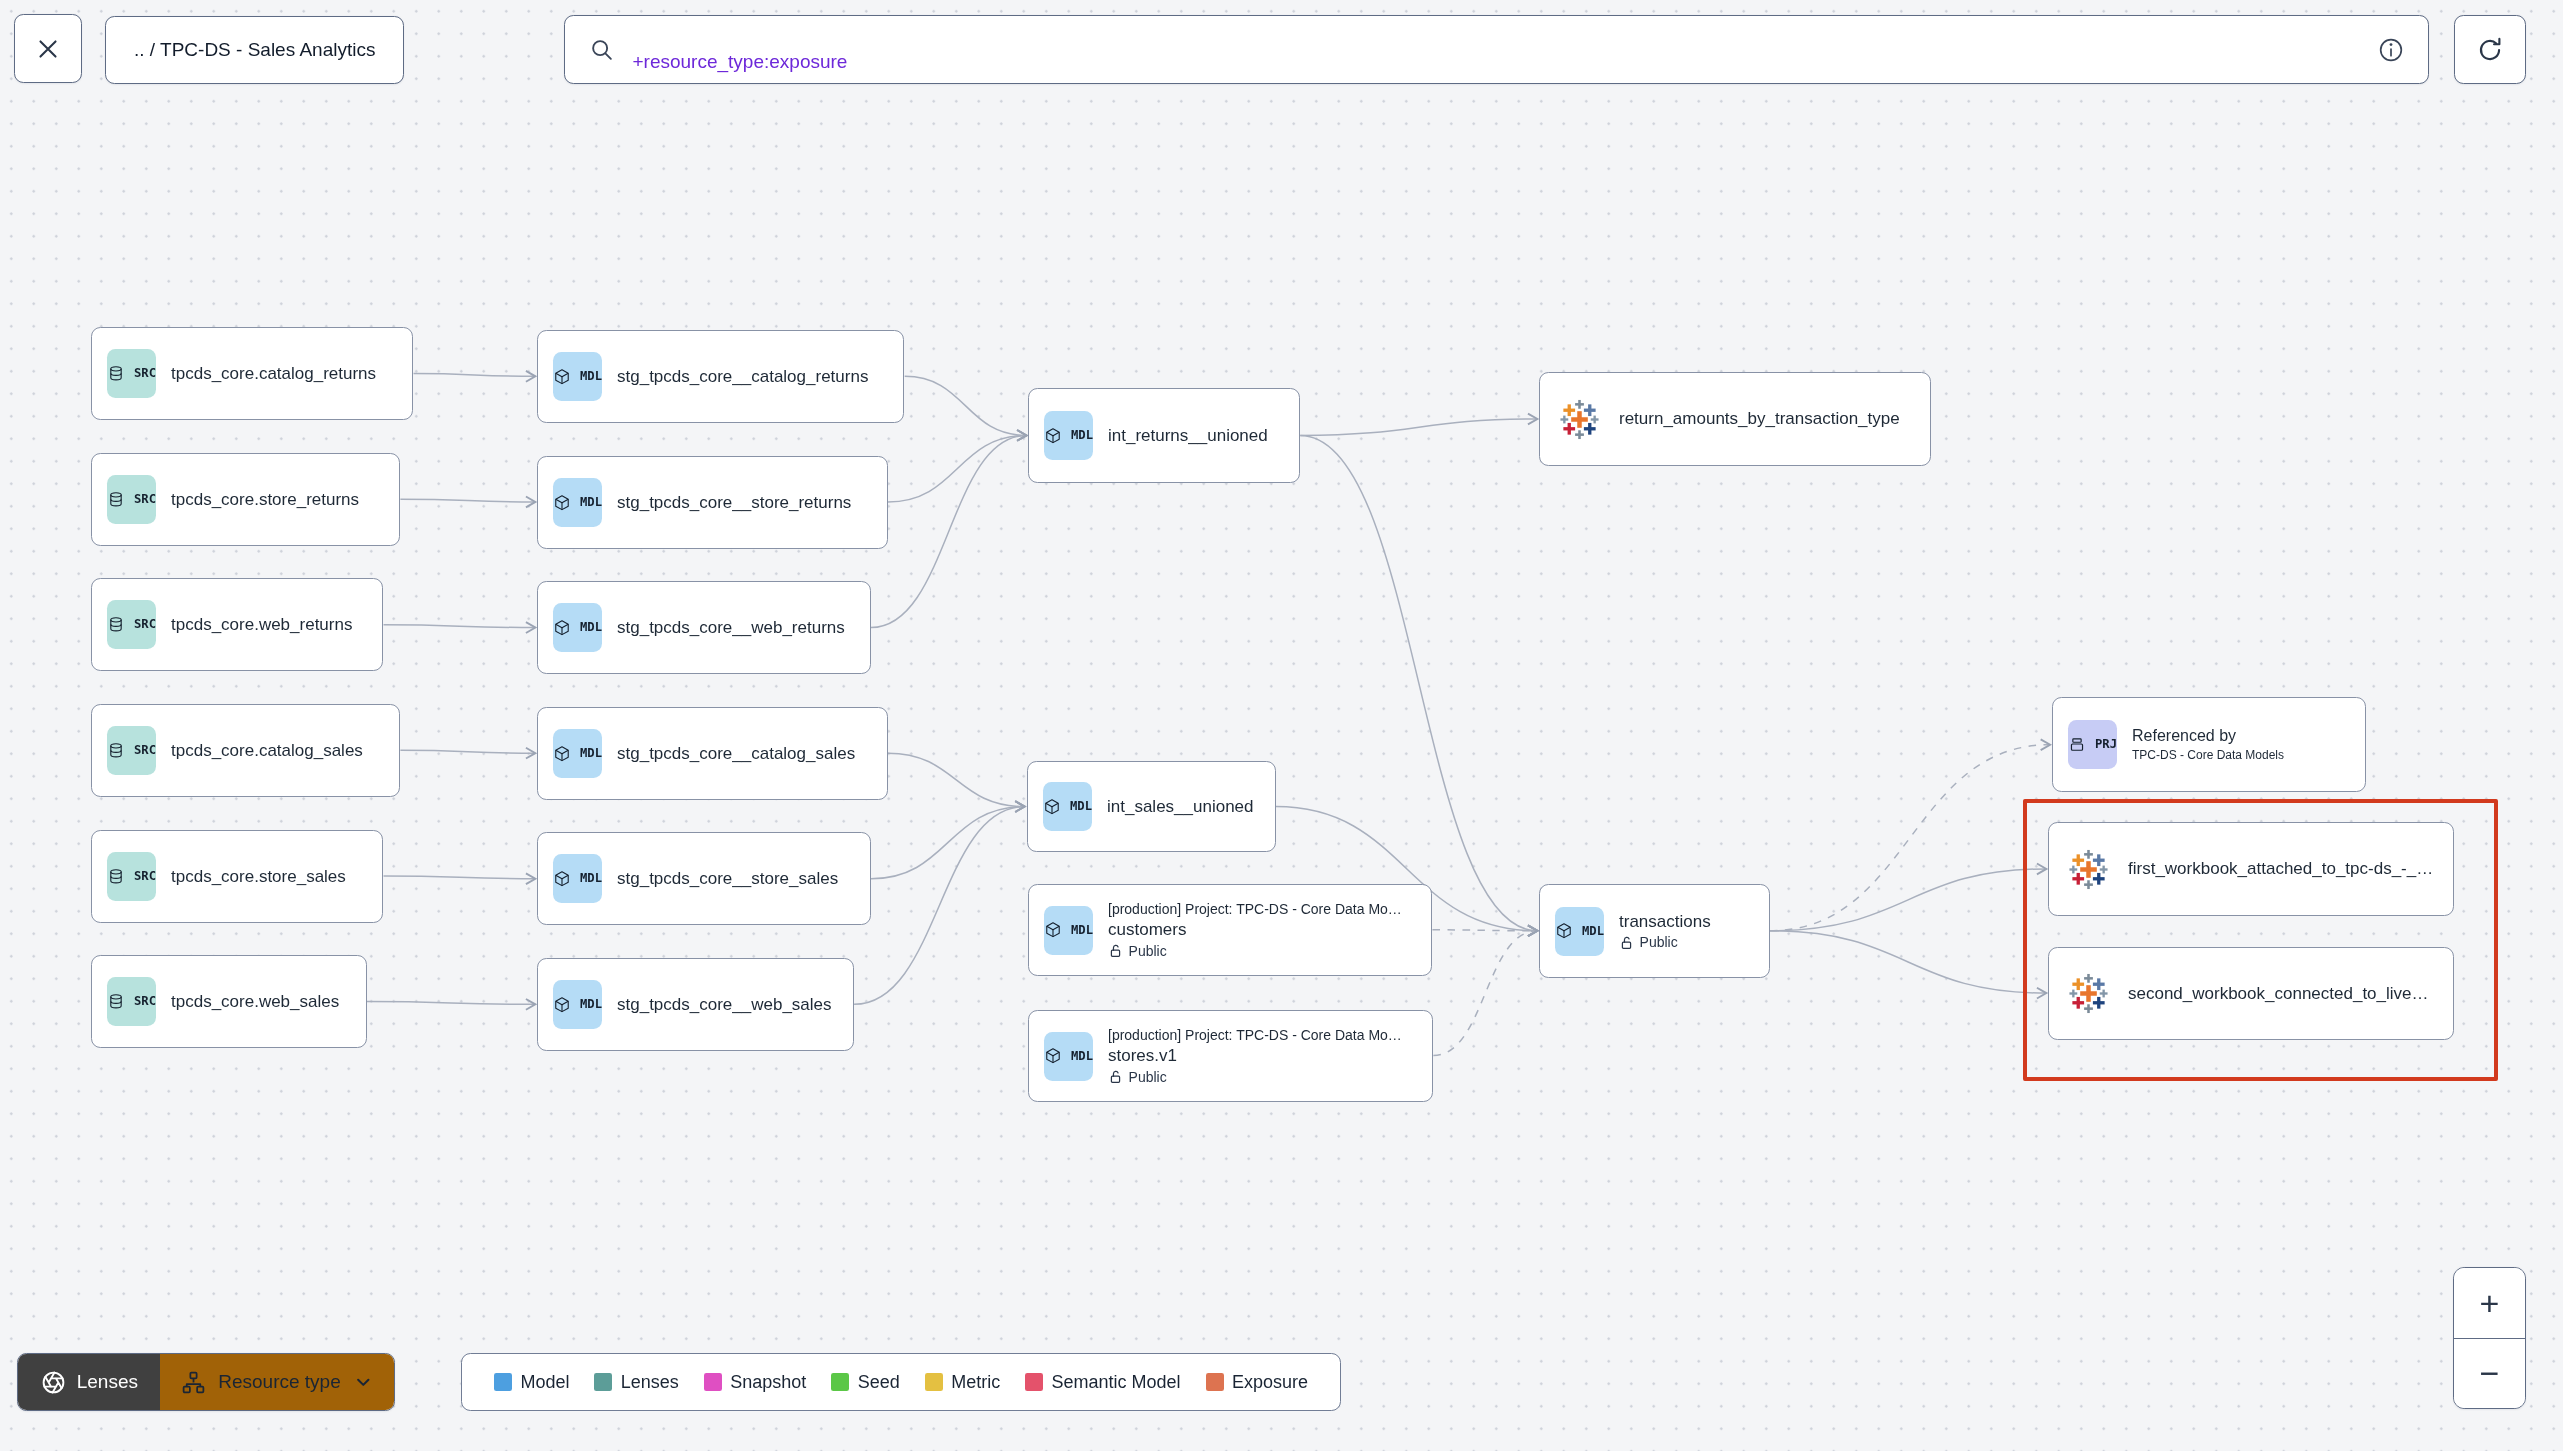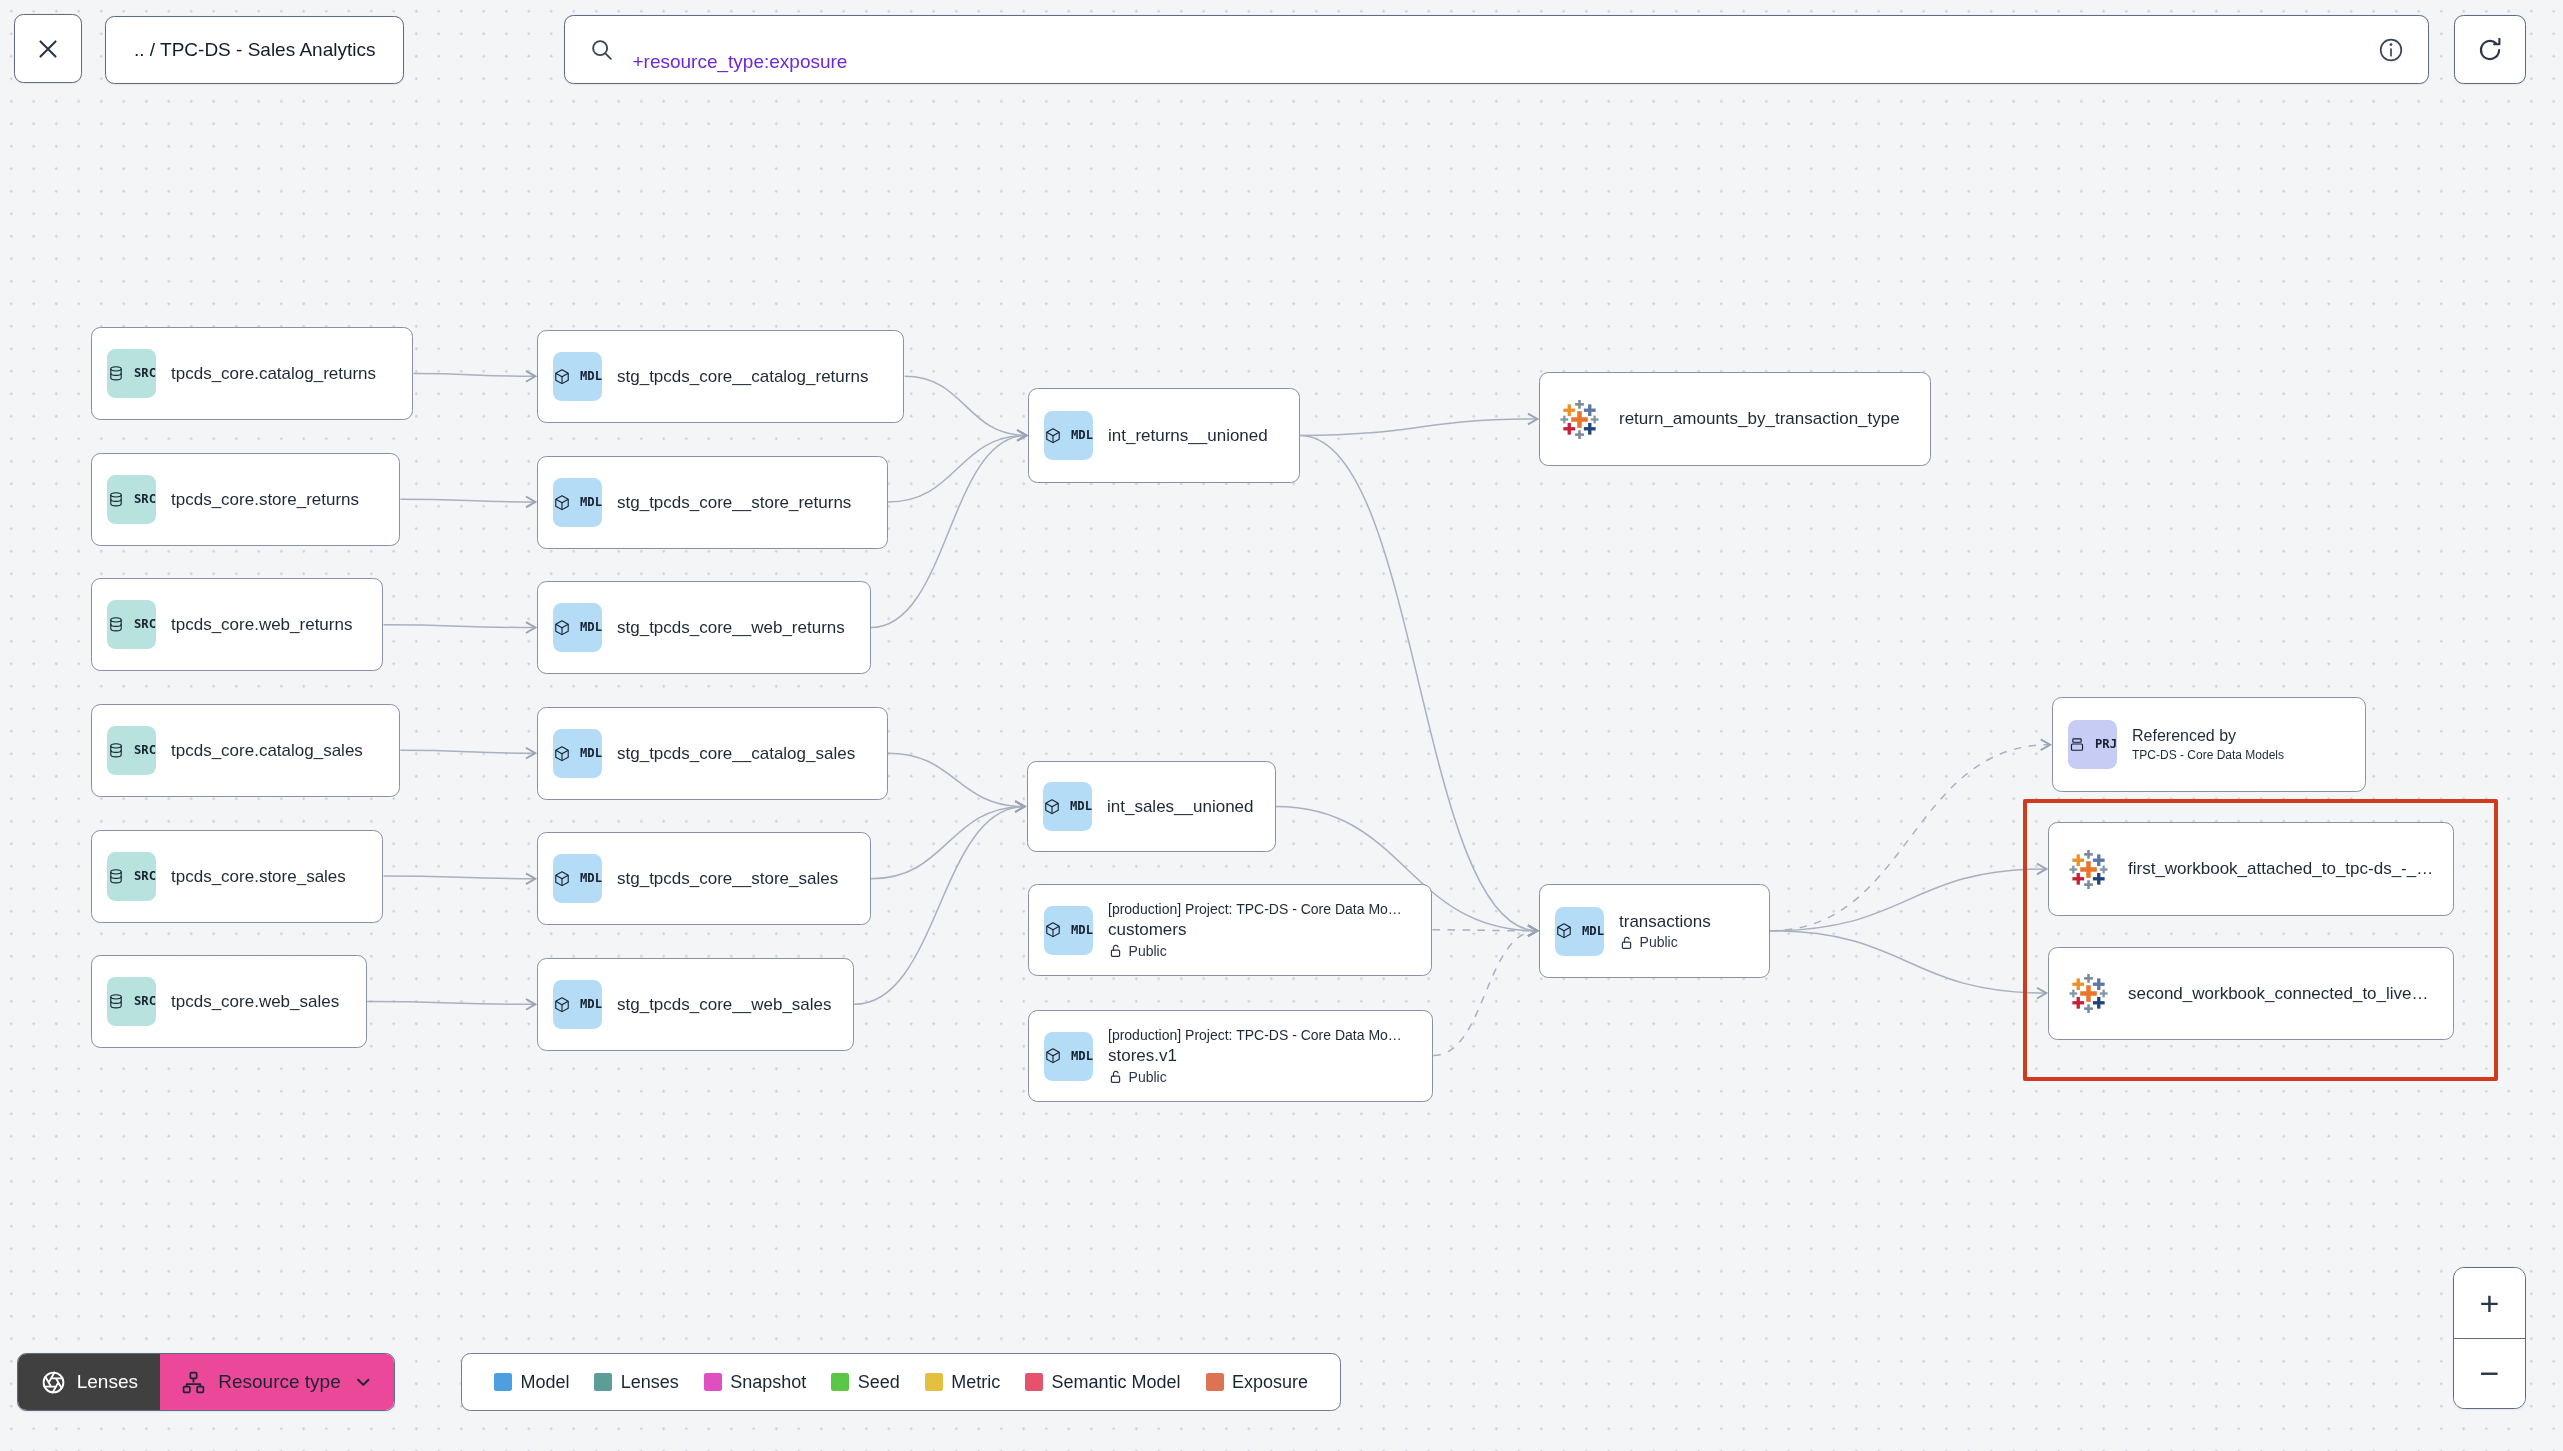--- a/index.html
+++ b/index.html
@@ -59,21 +59,21 @@
   #refresh-btn{left:2454px;top:15px;width:72px;height:69px;}
 
   
   #lenses-pill{
     position:absolute;left:17px;top:1353px;height:58px;border:1.9px solid #5e6b84;border-radius:9.4px;
     display:flex;align-items:stretch;overflow:hidden;background:#fff;box-sizing:border-box;
     box-shadow:0 0.9px 1.9px rgba(20,30,50,.07);
   }
   #lenses-btn{display:flex;align-items:center;gap:11.2px;background:#404040;color:#fff;
     padding:0 22.5px;font-size:19px;cursor:pointer;border:none;font-family:inherit;}
-  #resource-type-btn{display:flex;align-items:center;gap:12.2px;background:#ec4899;color:#1a2534;
+  #resource-type-btn{display:flex;align-items:center;gap:12.2px;background:#a16207;color:#1a2534;
     padding:0 20.6px;font-size:19px;cursor:pointer;border:none;font-family:inherit;}
   #legend{
     position:absolute;left:461px;top:1353px;height:58px;box-sizing:border-box;
     background:#fff;border:1.7px solid #717d95;border-radius:9.4px;
     display:flex;align-items:center;gap:25px;padding:0 32px;
   }
   .legend-item{display:flex;align-items:center;gap:8.4px;font-size:18px;color:#1a2534;}
   .legend-chip{width:18px;height:18px;border-radius:2.3px;flex:none;}
   #zoom-ctl{
     position:absolute;left:2453px;top:1267px;width:73px;height:142px;background:#fff;

